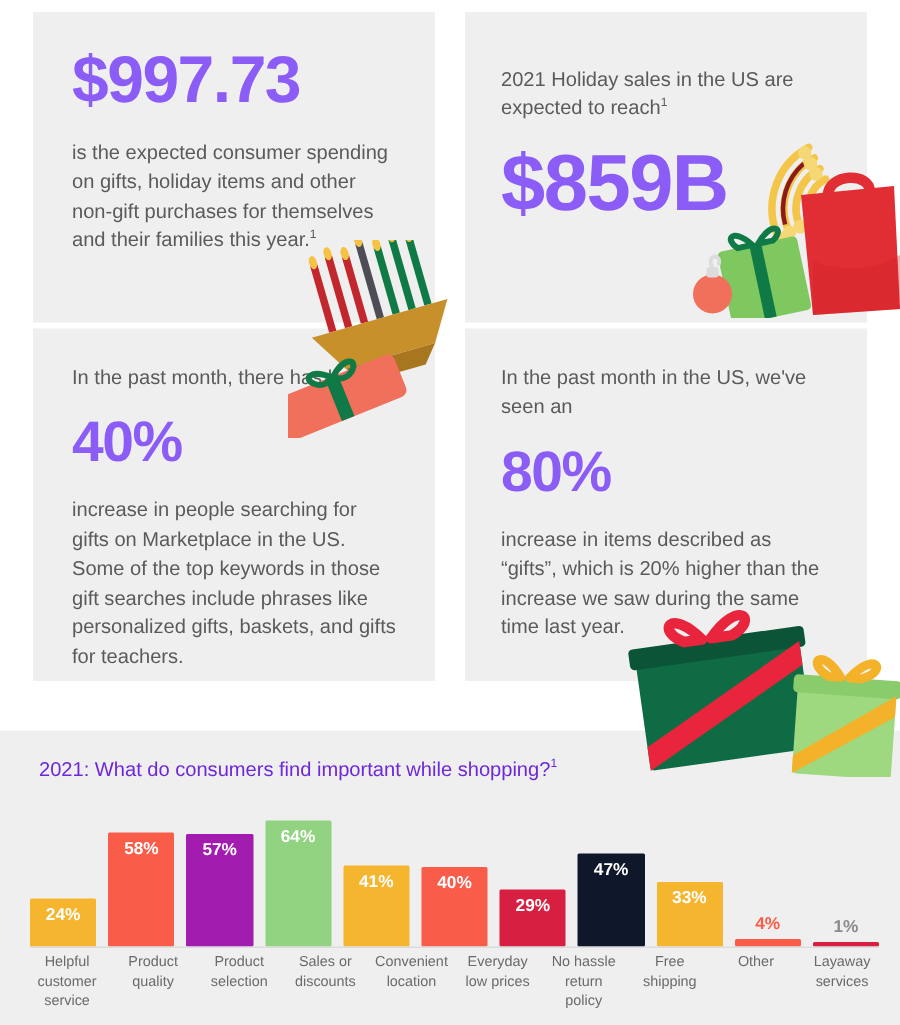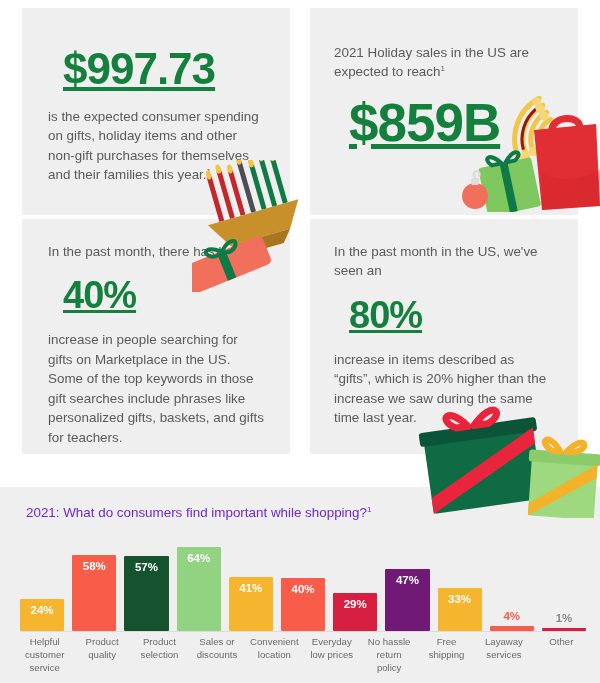--- a/index.html
+++ b/index.html
@@ -29,26 +29,25 @@
     box-sizing: border-box;
   }
 
   .panel-inner {
     position: relative;
     z-index: 3;
   }
 
   
   .big-stat {
-    color: #15803d;
+    color: #8b5cf6;
     font-weight: bold;
     letter-spacing: -1px;
     line-height: 1;
-    margin: 15px;
-    text-decoration: underline;
+    margin: 0;
   }
   .stat-xl { font-size: 44px; }
   .stat-lg { font-size: 53px; }
   .stat-md { font-size: 38px; }
 
   .body-text {
     font-size: 13.4px;
     line-height: 1.45;
     color: #5a5a5a;
     margin: 0;
@@ -310,21 +309,21 @@
             <div class="bar" style="height: 32px; background: rgb(246, 181, 46); margin-top: 20px;">
               <span class="bar-value">24%</span>
             </div>
           </div>
           <div class="bar-slot">
             <div class="bar" style="height: 76px; background: rgb(249, 93, 74);">
               <span class="bar-value">58%</span>
             </div>
           </div>
           <div class="bar-slot">
-            <div class="bar" style="height: 75px; background: #14532d;">
+            <div class="bar" style="height: 75px; background: #a21caf;">
               <span class="bar-value">57%</span>
             </div>
           </div>
           <div class="bar-slot">
             <div class="bar" style="height: 84px; background: rgb(146, 211, 129);">
               <span class="bar-value">64%</span>
             </div>
           </div>
           <div class="bar-slot">
             <div class="bar" style="height: 54px; background: rgb(246, 181, 46);">
@@ -335,21 +334,21 @@
             <div class="bar" style="height: 53px; background: rgb(249, 93, 74);">
               <span class="bar-value">40%</span>
             </div>
           </div>
           <div class="bar-slot">
             <div class="bar" style="height: 38px; background: rgb(214, 31, 65);">
               <span class="bar-value">29%</span>
             </div>
           </div>
           <div class="bar-slot">
-            <div class="bar" style="height: 62px; background: #701a75;">
+            <div class="bar" style="height: 62px; background: #0f172a;">
               <span class="bar-value">47%</span>
             </div>
           </div>
           <div class="bar-slot">
             <div class="bar" style="height: 43px; background: rgb(246, 181, 46);">
               <span class="bar-value">33%</span>
             </div>
           </div>
           <div class="bar-slot">
             <div class="bar" style="height: 5px; background: rgb(249, 93, 74);">
@@ -365,20 +364,20 @@
       <div class="baseline"></div>
       <div id="labels-row">
           <div class="bar-label">Helpful customer service</div>
           <div class="bar-label">Product quality</div>
           <div class="bar-label">Product selection</div>
           <div class="bar-label">Sales or discounts</div>
           <div class="bar-label">Convenient location</div>
           <div class="bar-label">Everyday low prices</div>
           <div class="bar-label">No hassle return policy</div>
           <div class="bar-label">Free shipping</div>
+          <div class="bar-label">Other</div>
           <div class="bar-label">Layaway services</div>
-          <div class="bar-label">Other</div>
         </div>
     </div>
 
   </div>
 
 </div>
 
 </body></html>

